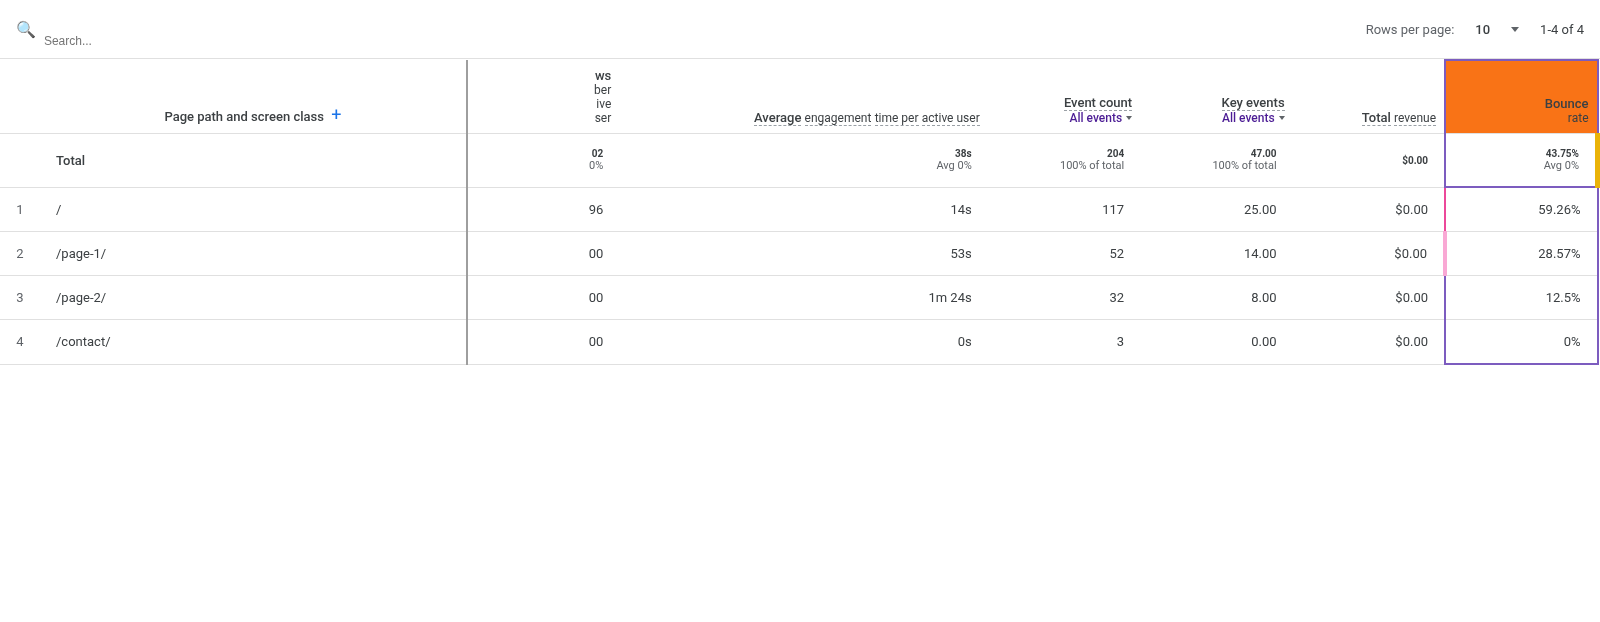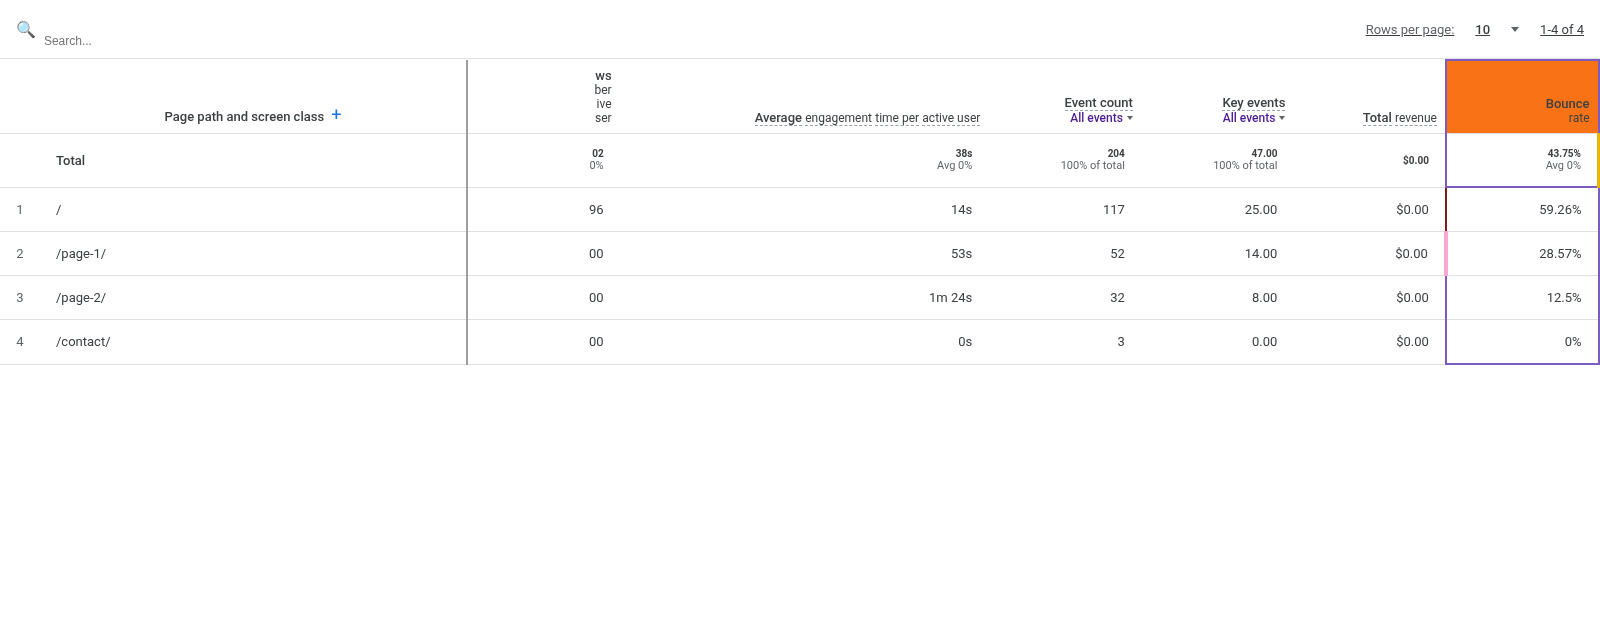--- a/index.html
+++ b/index.html
@@ -30,21 +30,20 @@
       background: transparent;
       margin-top: 24px;
     }
     .toolbar-right {
       display: flex;
       align-items: center;
       gap: 21px;
       margin-left: auto;
       color: #3c4043;
       font-size: 13px;
-      text-decoration: underline;
     }
     .rows-per-page-label {
       color: #5f6368;
     }
     .rows-per-page-value {
       font-weight: 500;
     }
     .chevron-down {
       display: inline-block;
       width: 0;
@@ -271,34 +270,34 @@
     <span class="total-main">204</span>
     <span class="total-sub">100% of total</span>
   </td>
   <td>
     <span class="total-main">47.00</span>
     <span class="total-sub">100% of total</span>
   </td>
   <td>
     <span class="total-main">$0.00</span>
   </td>
-  <td class="bounce-rate-cell" style="border-left:2px solid #7c5cbf; border-right:3px solid #eab308;border-radius:21px;">
+  <td class="bounce-rate-cell" style="border-left:2px solid #7c5cbf; border-right:5px solid #eab308;border-radius:21px;">
     <span class="total-main">43.75%</span>
     <span class="total-sub">Avg 0%</span>
   </td>
 </tr>
         <tr>
     <td class="index-col">1</td>
     <td class="dimension-cell">/</td>
     <td>96</td>
     <td>14s</td>
     <td>117</td>
     <td>25.00</td>
     <td>$0.00</td>
-    <td class="bounce-rate-cell" style="border-left:2px solid #7f1d1d; border-right:2px solid #7c5cbf;">59.26%</td>
+    <td class="bounce-rate-cell" style="border-left:2px solid #ec4899; border-right:2px solid #7c5cbf;">59.26%</td>
   </tr>
         <tr>
     <td class="index-col">2</td>
     <td class="dimension-cell">/page-1/</td>
     <td>00</td>
     <td>53s</td>
     <td>52</td>
     <td>14.00</td>
     <td>$0.00</td>
     <td class="bounce-rate-cell" style="border-left:4px solid #f9a8d4; border-right:2px solid #7c5cbf;">28.57%</td>

